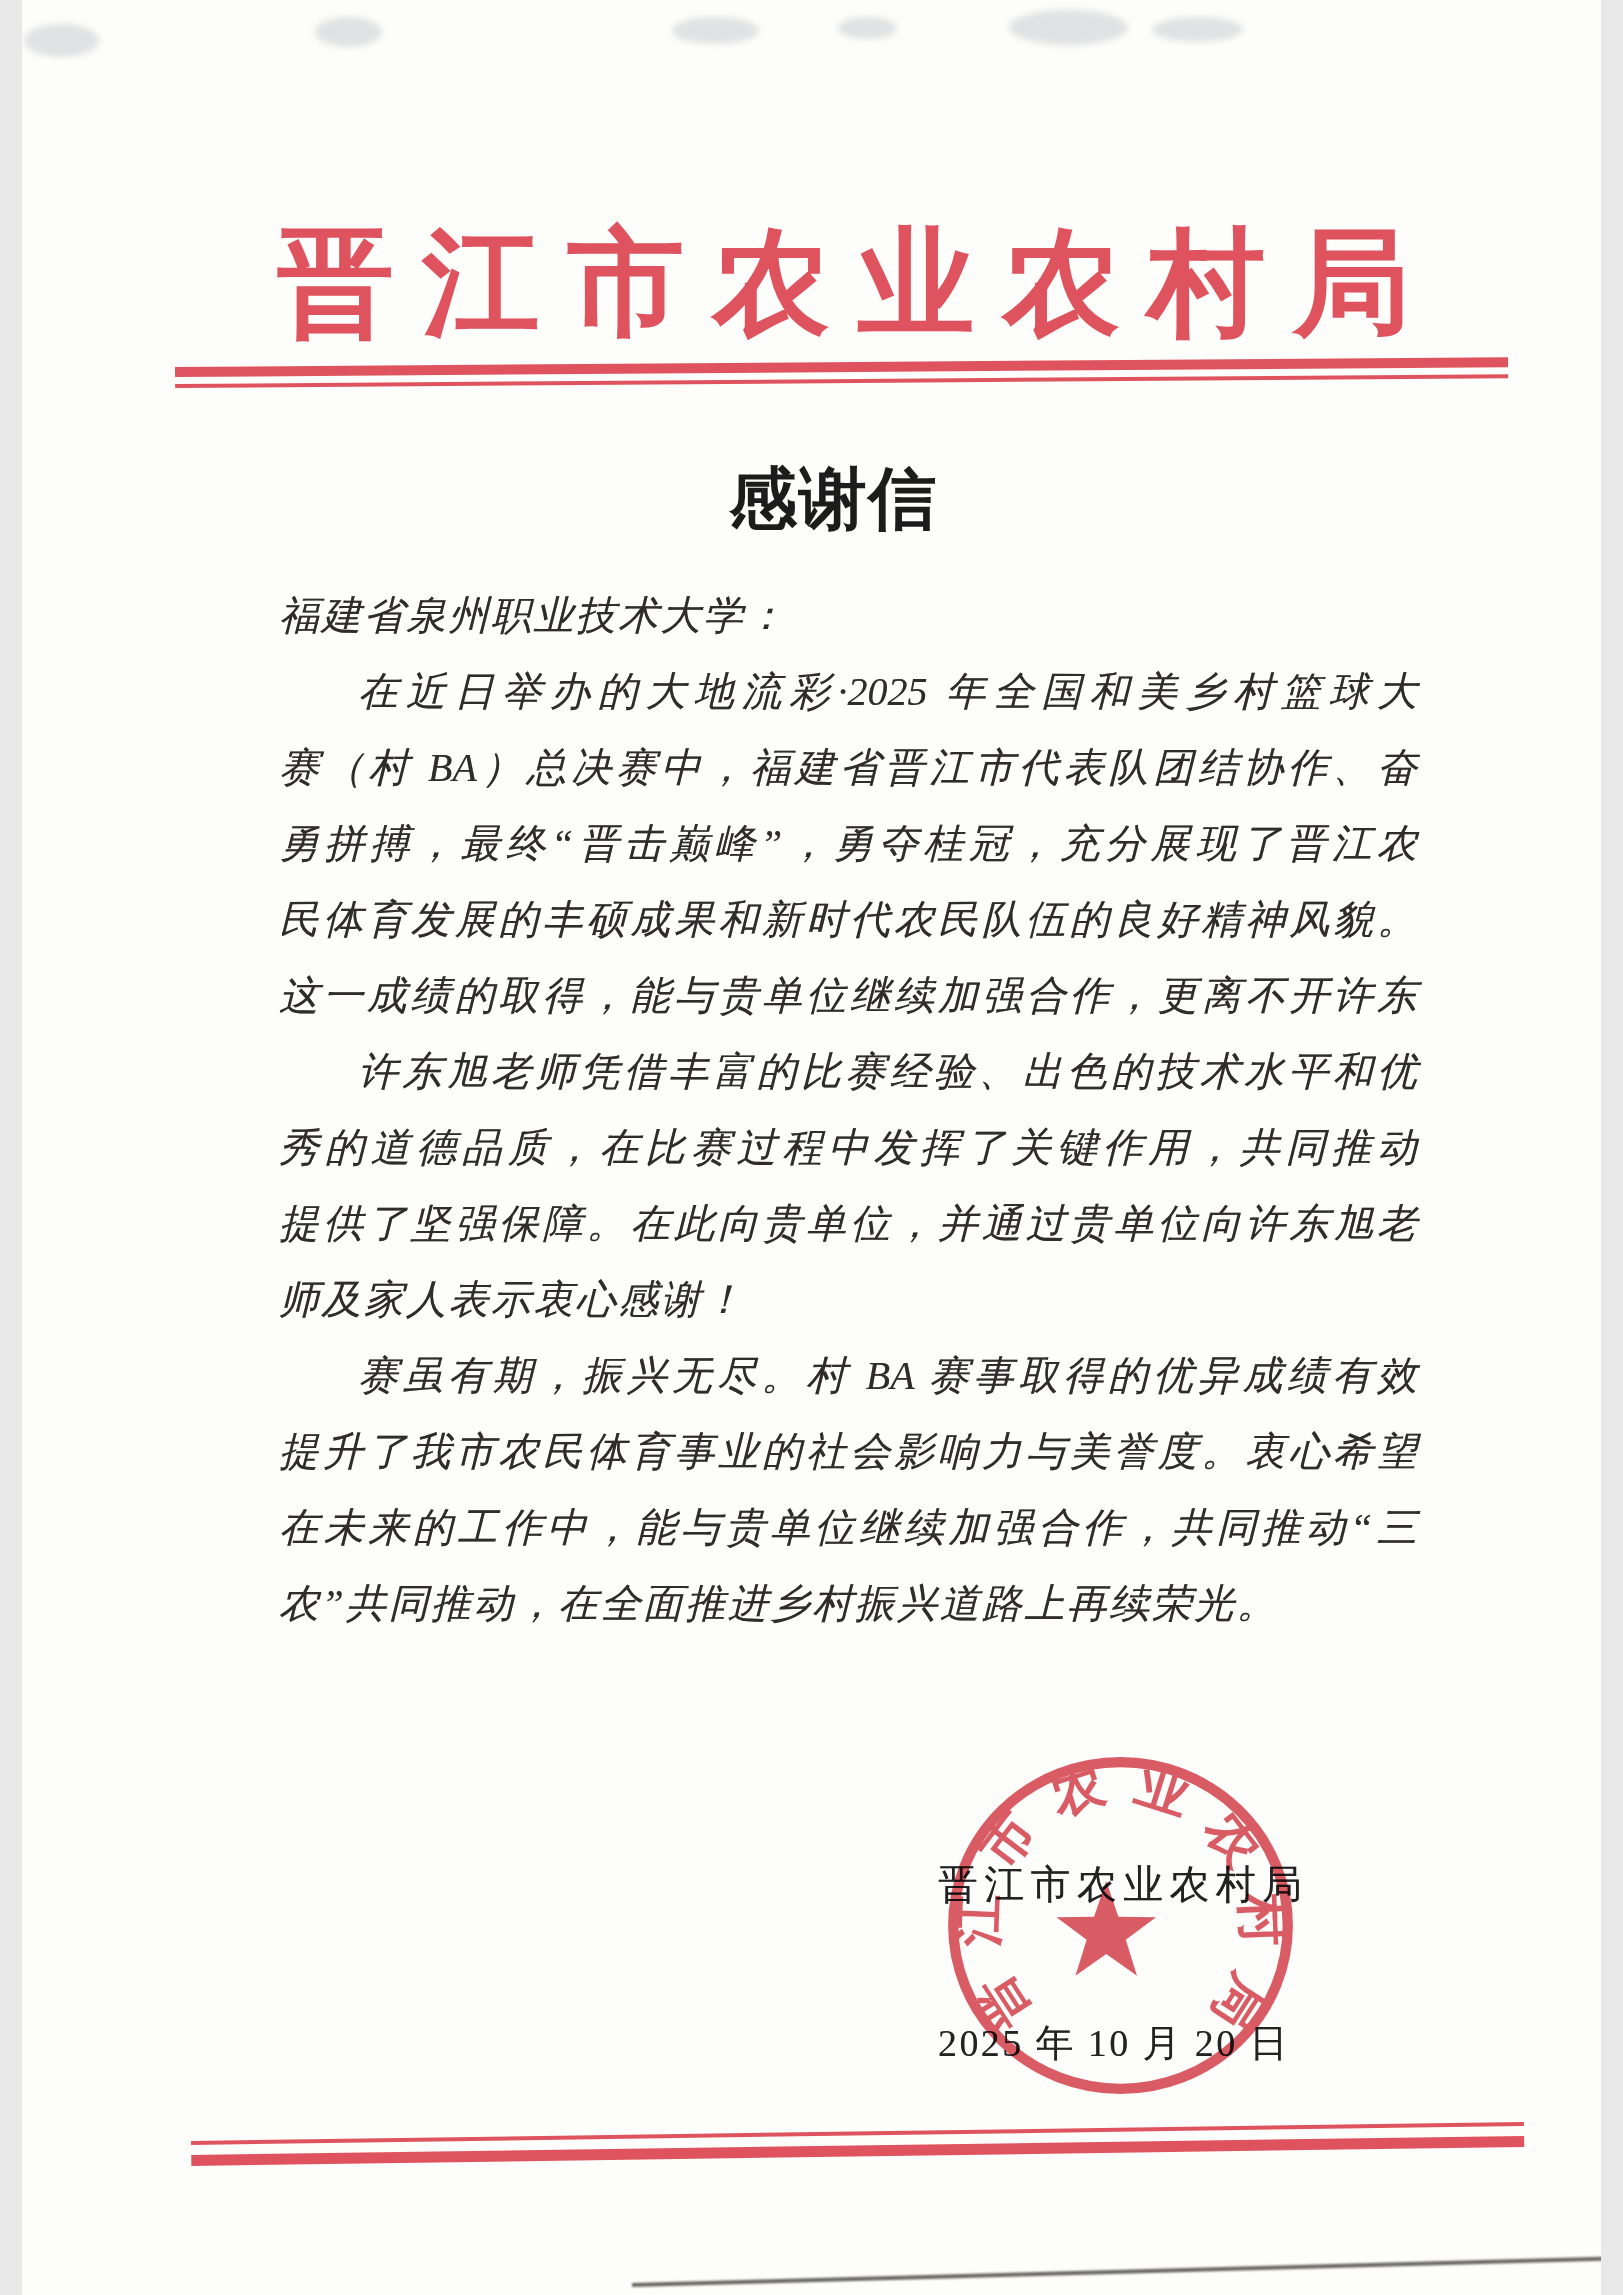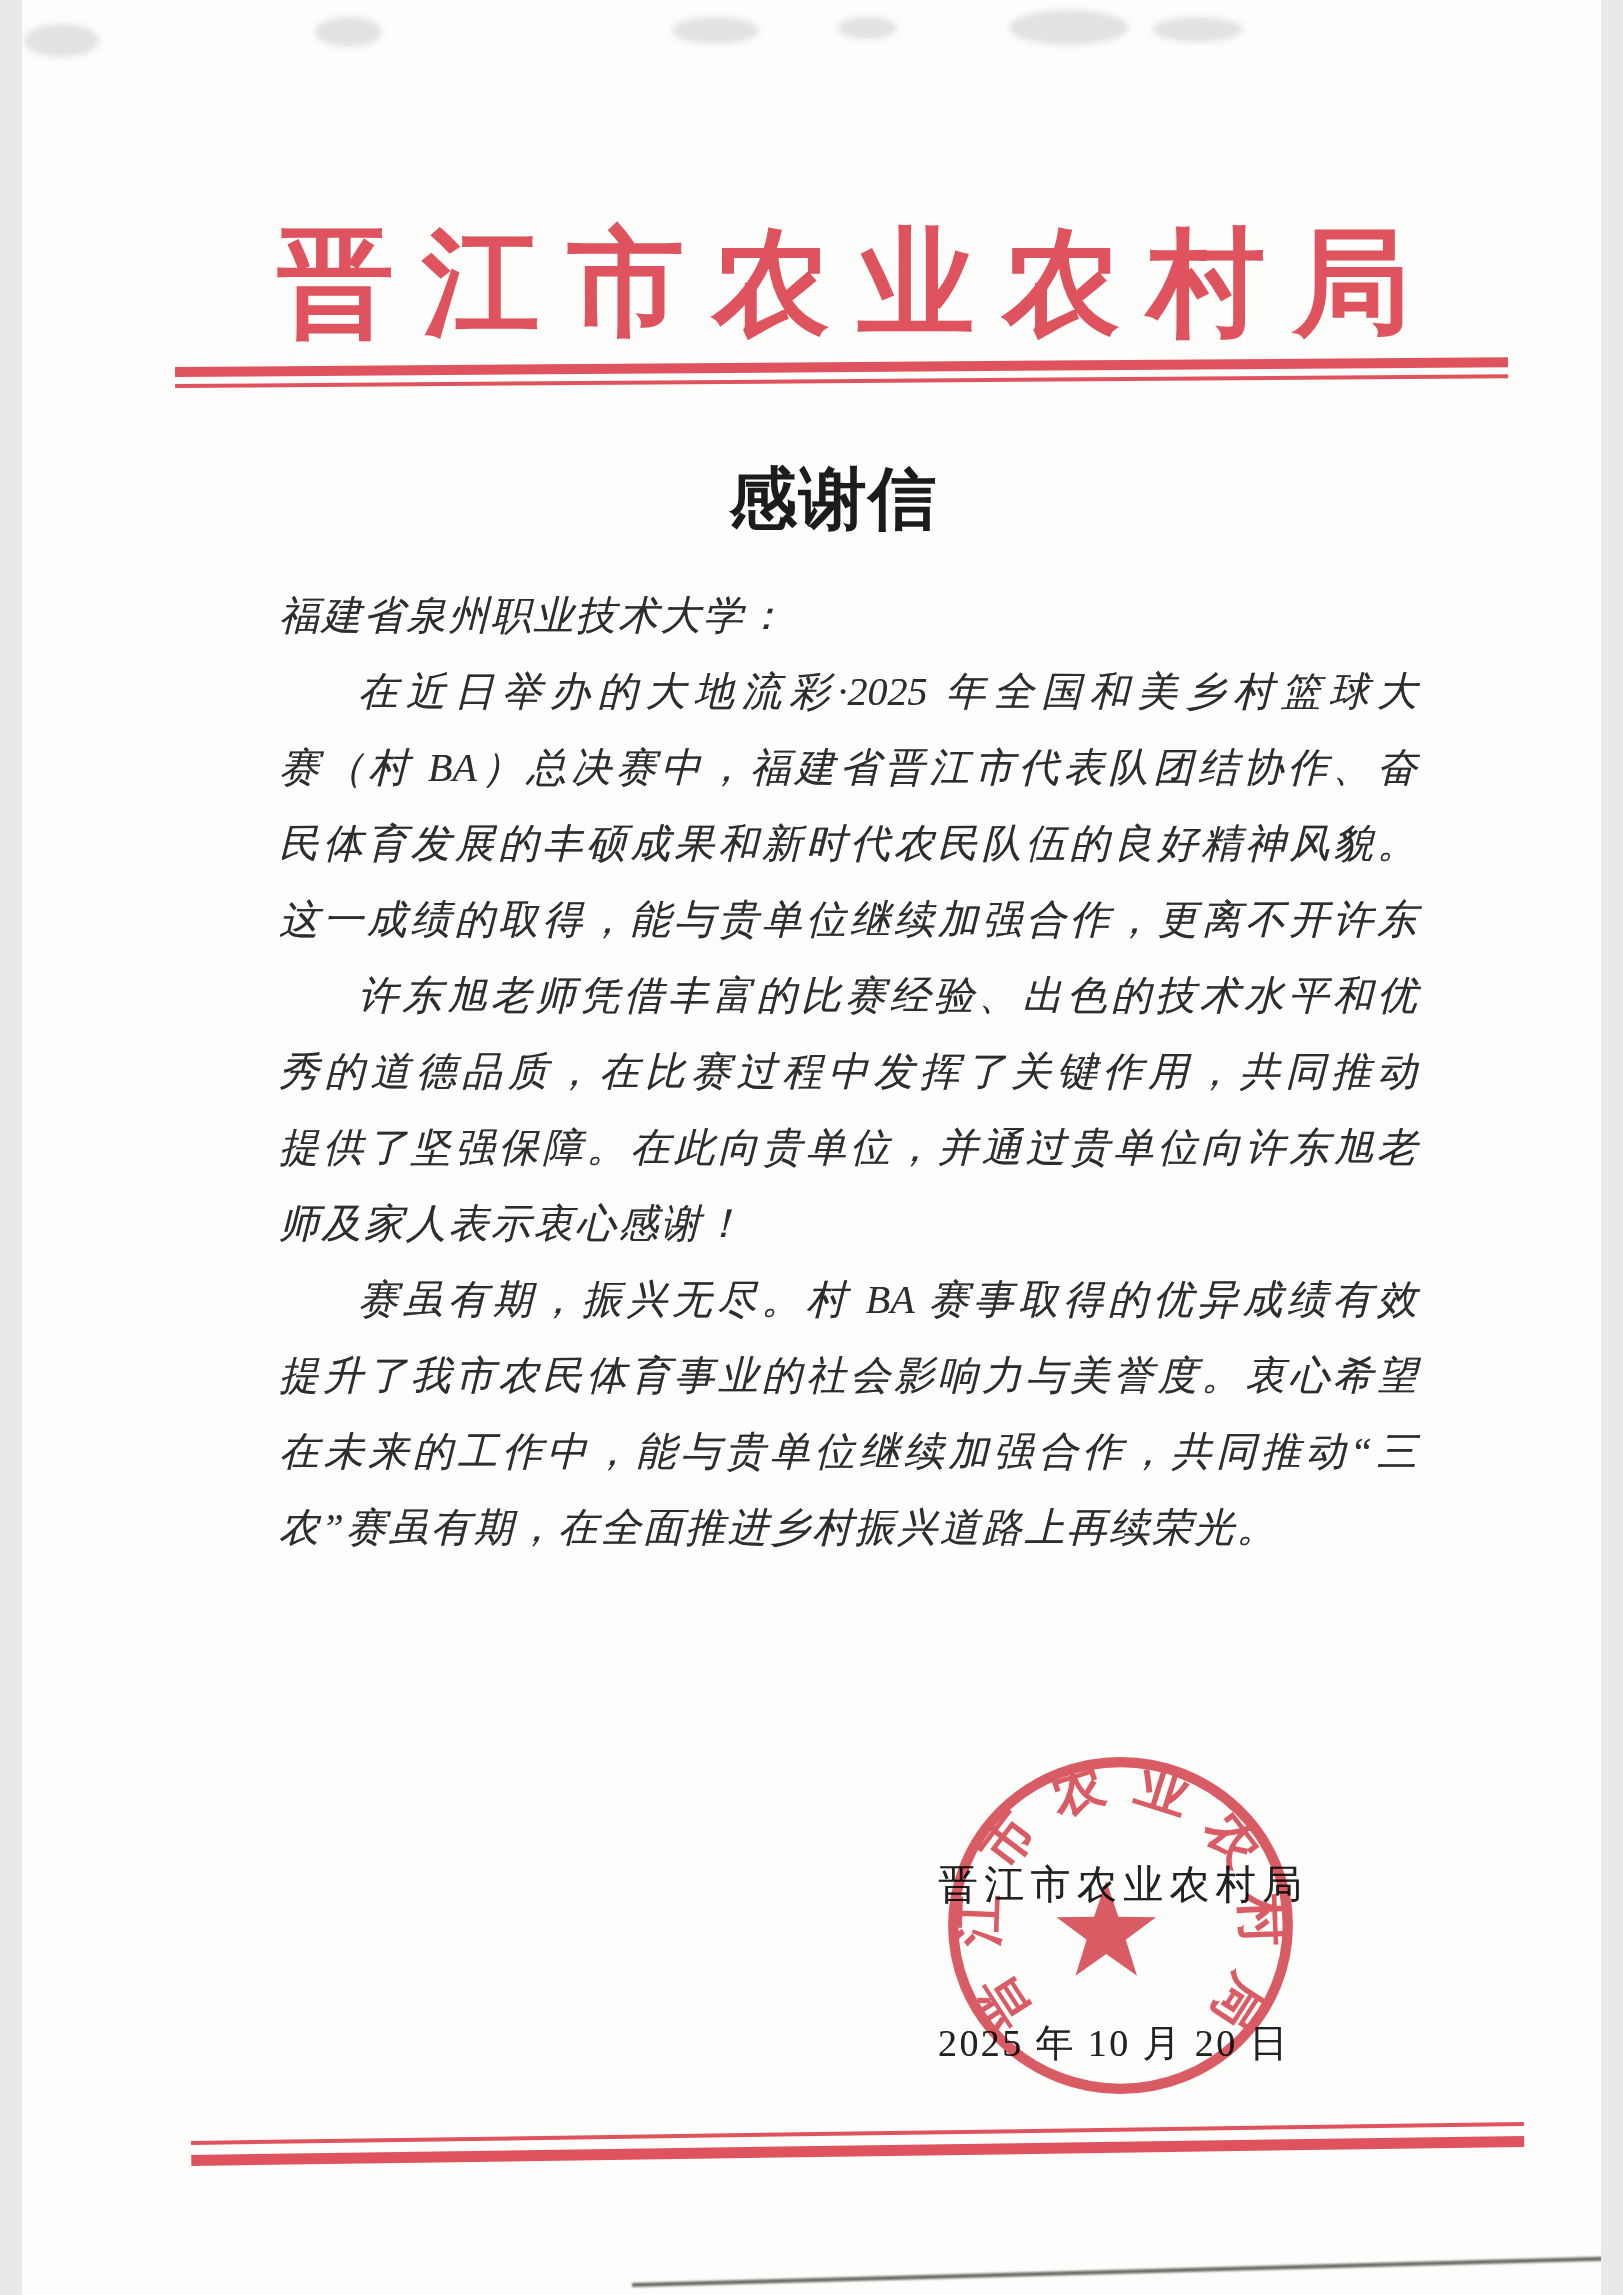--- a/index.html
+++ b/index.html
@@ -95,30 +95,31 @@
     <div class="rule-thin"></div>
   </div>
 
   <div class="letter-title">感谢信</div>
 
   <div class="body-block">
     <div class="bline short">福建省泉州职业技术大学：</div>
     <div>
         <div class="bline j ind">在近日举办的大地流彩·2025 年全国和美乡村篮球大</div>
         <div class="bline j">赛（村 BA）总决赛中，福建省晋江市代表队团结协作、奋</div>
+        <div class="bline j">勇拼搏，最终“晋击巅峰”，勇夺桂冠，充分展现了晋江农</div>
         <div class="bline j">民体育发展的丰硕成果和新时代农民队伍的良好精神风貌。</div>
         <div class="bline j">这一成绩的取得，能与贵单位继续加强合作，更离不开许东</div>
         <div class="bline j ind">许东旭老师凭借丰富的比赛经验、出色的技术水平和优</div>
         <div class="bline j">秀的道德品质，在比赛过程中发挥了关键作用，共同推动</div>
         <div class="bline j">提供了坚强保障。在此向贵单位，并通过贵单位向许东旭老</div>
         <div class="bline short">师及家人表示衷心感谢！</div>
         <div class="bline j ind">赛虽有期，振兴无尽。村 BA 赛事取得的优异成绩有效</div>
         <div class="bline j">提升了我市农民体育事业的社会影响力与美誉度。衷心希望</div>
         <div class="bline j">在未来的工作中，能与贵单位继续加强合作，共同推动“三</div>
-        <div class="bline short">农”赛虽有期，在全面推进乡村振兴道路上再续荣光。</div>
+        <div class="bline short">农”共同推动，在全面推进乡村振兴道路上再续荣光。</div>
       </div>
   </div>
 
   <div class="closing-unit">晋江市农业农村局</div>
   <div class="closing-date">2025 年 10 月 20 日</div>
 
   <svg class="stamp" viewBox="-234 -234 468 468">
     <ellipse cx="0" cy="0" rx="211" ry="206" fill="none" stroke="#d84f5a" stroke-width="13"></ellipse>
     <path id="ringPath" d="M -111,111 A 157,157 0 1 1 111,111" fill="none"></path>
     <text font-size="66" font-weight="600" fill="#d84f5a" font-family="Liberation Serif, serif">

